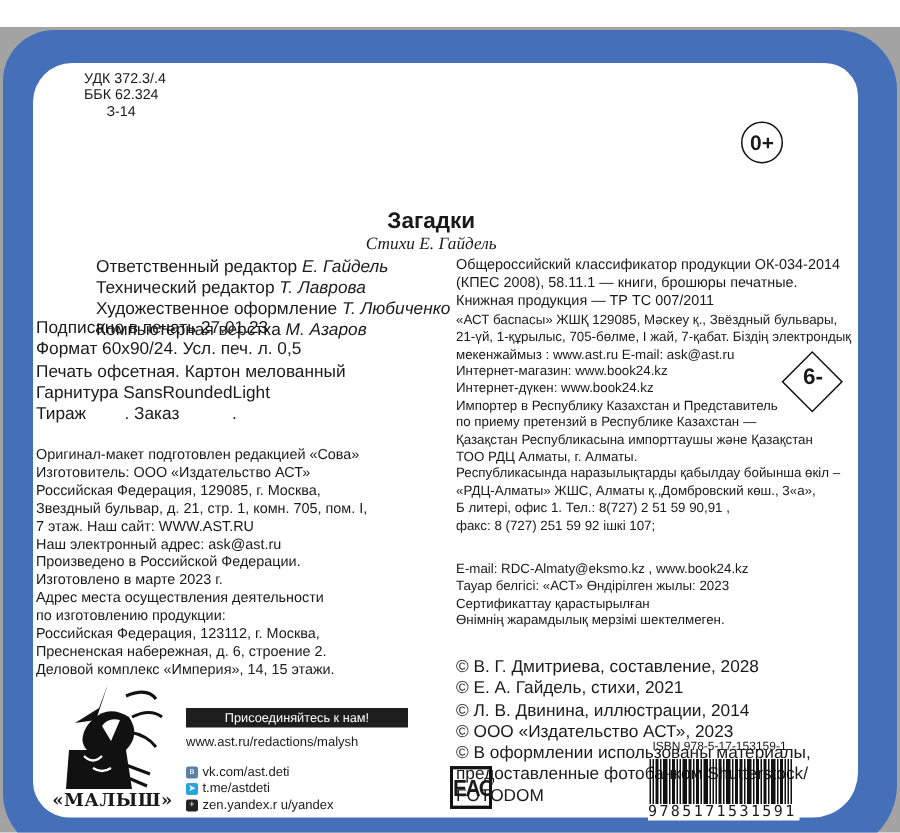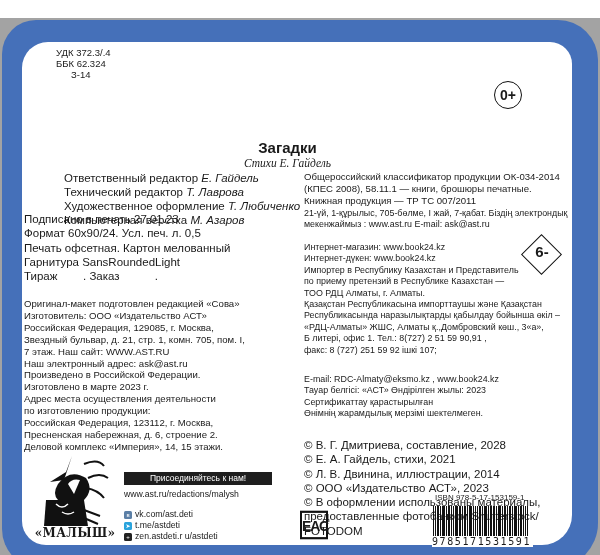--- a/index.html
+++ b/index.html
@@ -88,34 +88,35 @@
     <div>Деловой комплекс «Империя», 14, 15 этажи.</div>
   </div>
 
   <div class="t classifier">
     <div>Общероссийский классификатор продукции ОК-034-2014</div>
     <div>(КПЕС 2008), 58.11.1 — книги, брошюры печатные.</div>
     <div>Книжная продукция — ТР ТС 007/2011</div>
   </div>
 
   <div class="t kz1">
+    <div>«АСТ баспасы» ЖШҚ 129085, Мәскеу қ., Звёздный бульвары,</div>
     <div>21-үй, 1-құрылыс, 705-бөлме, I жай, 7-қабат. Біздің электрондық</div>
     <div>мекенжаймыз : www.ast.ru  E-mail: ask@ast.ru</div>
   </div>
 
   <div class="age6"></div>
   <div class="age6txt">6-</div>
 
   <div class="t kz2">
     <div>Интернет-магазин: www.book24.kz</div>
     <div>Интернет-дүкен: www.book24.kz</div>
     <div>Импортер в Республику Казахстан  и Представитель</div>
     <div>по приему претензий в Республике Казахстан —</div>
+    <div>Қазақстан Республикасына импорттаушы және Қазақстан</div>
     <div>ТОО РДЦ Алматы, г. Алматы.</div>
-    <div>Қазақстан Республикасына импорттаушы және Қазақстан</div>
     <div>Республикасында наразылықтарды қабылдау бойынша өкіл –</div>
     <div>«РДЦ-Алматы» ЖШС, Алматы қ.,Домбровский көш., 3«а»,</div>
     <div>Б литері, офис 1. Тел.: 8(727) 2 51 59 90,91 ,</div>
     <div>факс: 8 (727) 251 59 92 ішкі 107;</div>
   </div>
 
   <div class="t kz3">
     <div>E-mail: RDC-Almaty@eksmo.kz , www.book24.kz</div>
     <div>Тауар белгісі: «АСТ»  Өндірілген жылы: 2023</div>
     <div>Сертификаттау қарастырылған</div>
@@ -194,16 +195,16 @@
     <div class="row">
       <span class="sicon" style="background:#5b7fa6">в</span>
       <span>vk.com/ast.deti</span>
     </div>
     <div class="row">
       <span class="sicon" style="background:#2aa3dc">➤</span>
       <span>t.me/astdeti</span>
     </div>
     <div class="row">
       <span class="sicon" style="background:#222">+</span>
-      <span>zen.astdeti.r u/astdeti</span>
+      <span>zen.yandex.r u/yandex</span>
     </div>
   </div>
 </div>
 
 </body></html>

